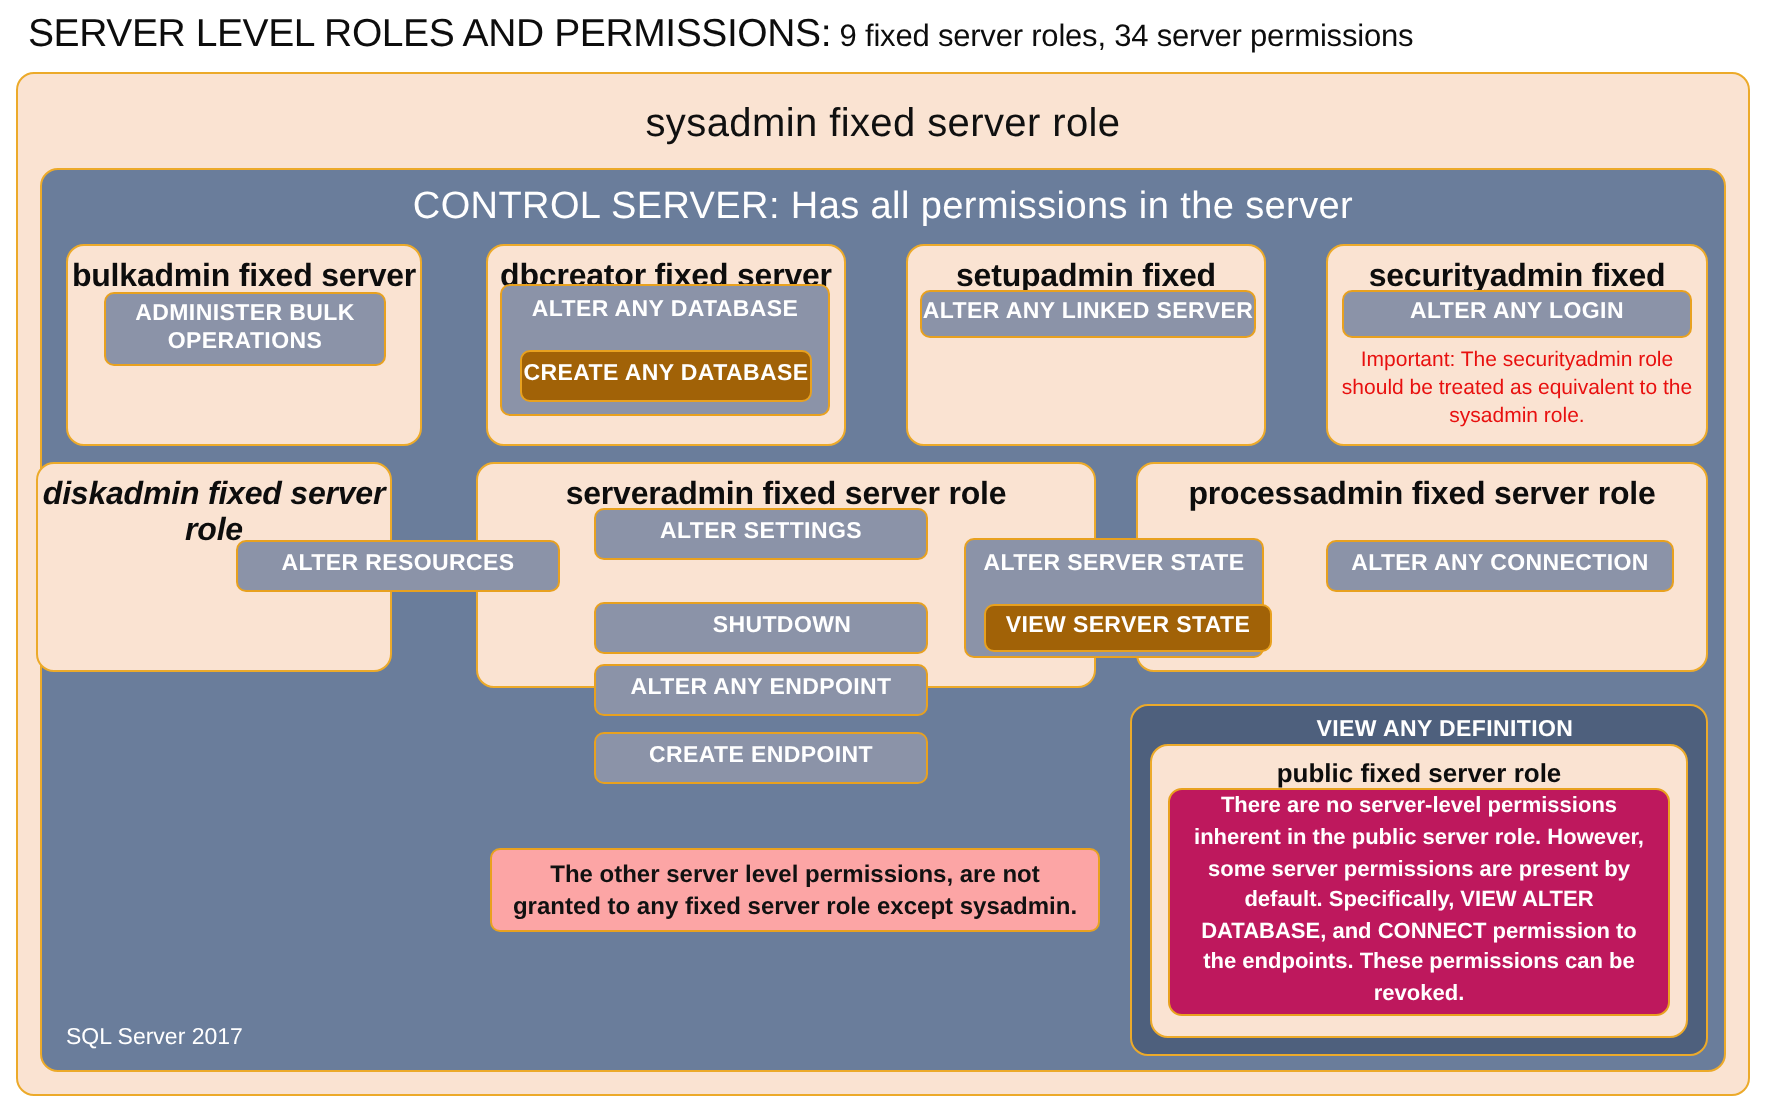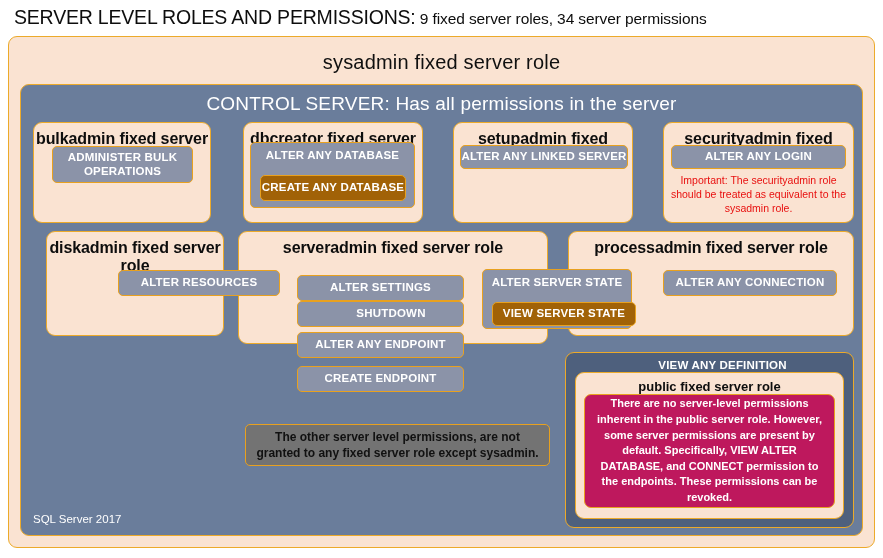--- a/index.html
+++ b/index.html
@@ -67,21 +67,21 @@
   .perm.dark{background:#a16207;}
   .perm.holder{display:block;}
   .perm .holder-label{
     position:absolute;left:0;top:6px;width:100%;text-align:center;
     font-size:11.5px;font-weight:bold;color:#ffffff;letter-spacing:.2px;
   }
 
   
   .note-peach{
     position:absolute;box-sizing:border-box;
-    background:#737373;border:1.6px solid #e8a11f;border-radius:5px;
+    background:#fca5a5;border:1.6px solid #e8a11f;border-radius:5px;
     display:flex;align-items:center;justify-content:center;text-align:center;
     font-size:12px;font-weight:bold;color:#111;line-height:1.35;padding:0 8px;
   }
   .warn-text{
     position:absolute;text-align:center;color:#e8100f;
     font-size:10.5px;font-weight:normal;line-height:1.33;
   }
 
   
   #public-outer{left:565px;top:352px;width:289px;height:176px;}
@@ -138,35 +138,35 @@
   <div class="role-title">setupadmin fixed server role</div>
 </div>
 <div class="perm" style="left:460px;top:145px;width:168px;height:24px;">ALTER ANY LINKED SERVER</div>
 
 <div class="peach role" style="left:663px;top:122px;width:191px;height:101px;">
   <div class="role-title">securityadmin fixed server role</div>
 </div>
 <div class="perm" style="left:671px;top:145px;width:175px;height:24px;">ALTER ANY LOGIN</div>
 <div class="warn-text" style="left:666px;top:174px;width:185px;">Important: The securityadmin role should be treated as equivalent to the sysadmin role.</div>
 
-<div class="peach role" style="left:46px;top:231px;width:178px;height:105px;">
+<div class="peach role" style="left:18px;top:231px;width:178px;height:105px;font-style:italic;">
   <div class="role-title">diskadmin fixed server role</div>
 </div>
 
 <div class="peach role" style="left:238px;top:231px;width:310px;height:113px;">
   <div class="role-title">serveradmin fixed server role</div>
 </div>
 
 <div class="peach role" style="left:568px;top:231px;width:286px;height:105px;">
   <div class="role-title">processadmin fixed server role</div>
 </div>
 
 <div class="perm" style="left:118px;top:270px;width:162px;height:26px;">ALTER RESOURCES</div>
 
-<div class="perm" style="left:297px;top:275px;width:167px;height:26px;text-align:center;">ALTER SETTINGS</div>
+<div class="perm" style="left:297px;top:254px;width:167px;height:26px;text-align:center;">ALTER SETTINGS</div>
 <div class="perm" style="left:297px;top:301px;width:167px;height:26px;padding-left:21px;">SHUTDOWN</div>
 <div class="perm" style="left:297px;top:332px;width:167px;height:26px;">ALTER ANY ENDPOINT</div>
 <div class="perm" style="left:297px;top:366px;width:167px;height:26px;">CREATE ENDPOINT</div>
 
 <div class="perm holder" style="left:482px;top:269px;width:150px;height:60px;">
   <div class="holder-label">ALTER SERVER STATE</div>
 </div>
 <div class="perm dark" style="left:492px;top:302px;width:144px;height:24px;">VIEW SERVER STATE</div>
 
 <div class="perm" style="left:663px;top:270px;width:174px;height:26px;">ALTER ANY CONNECTION</div>

